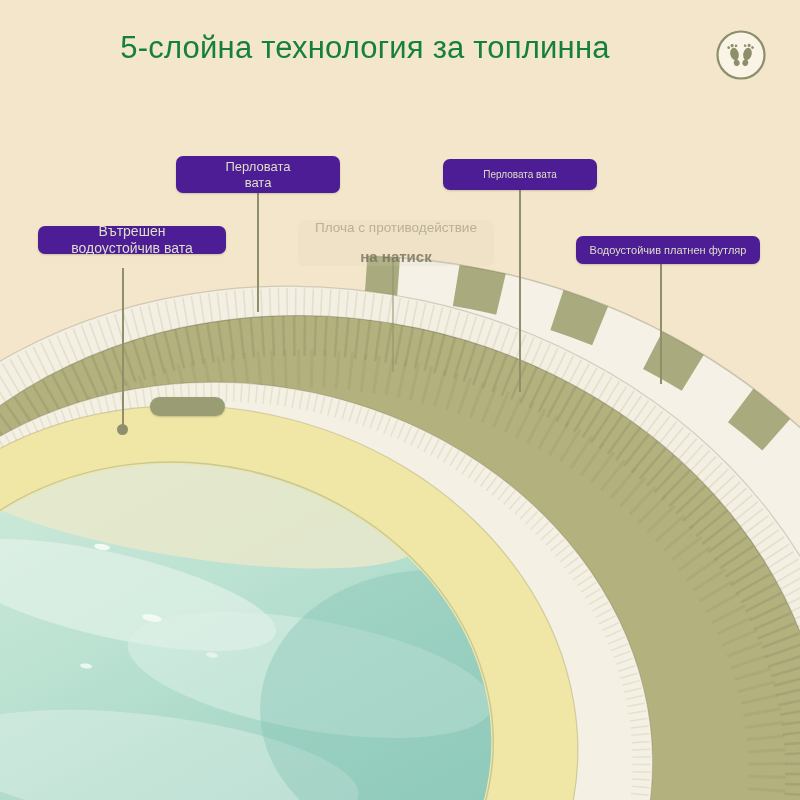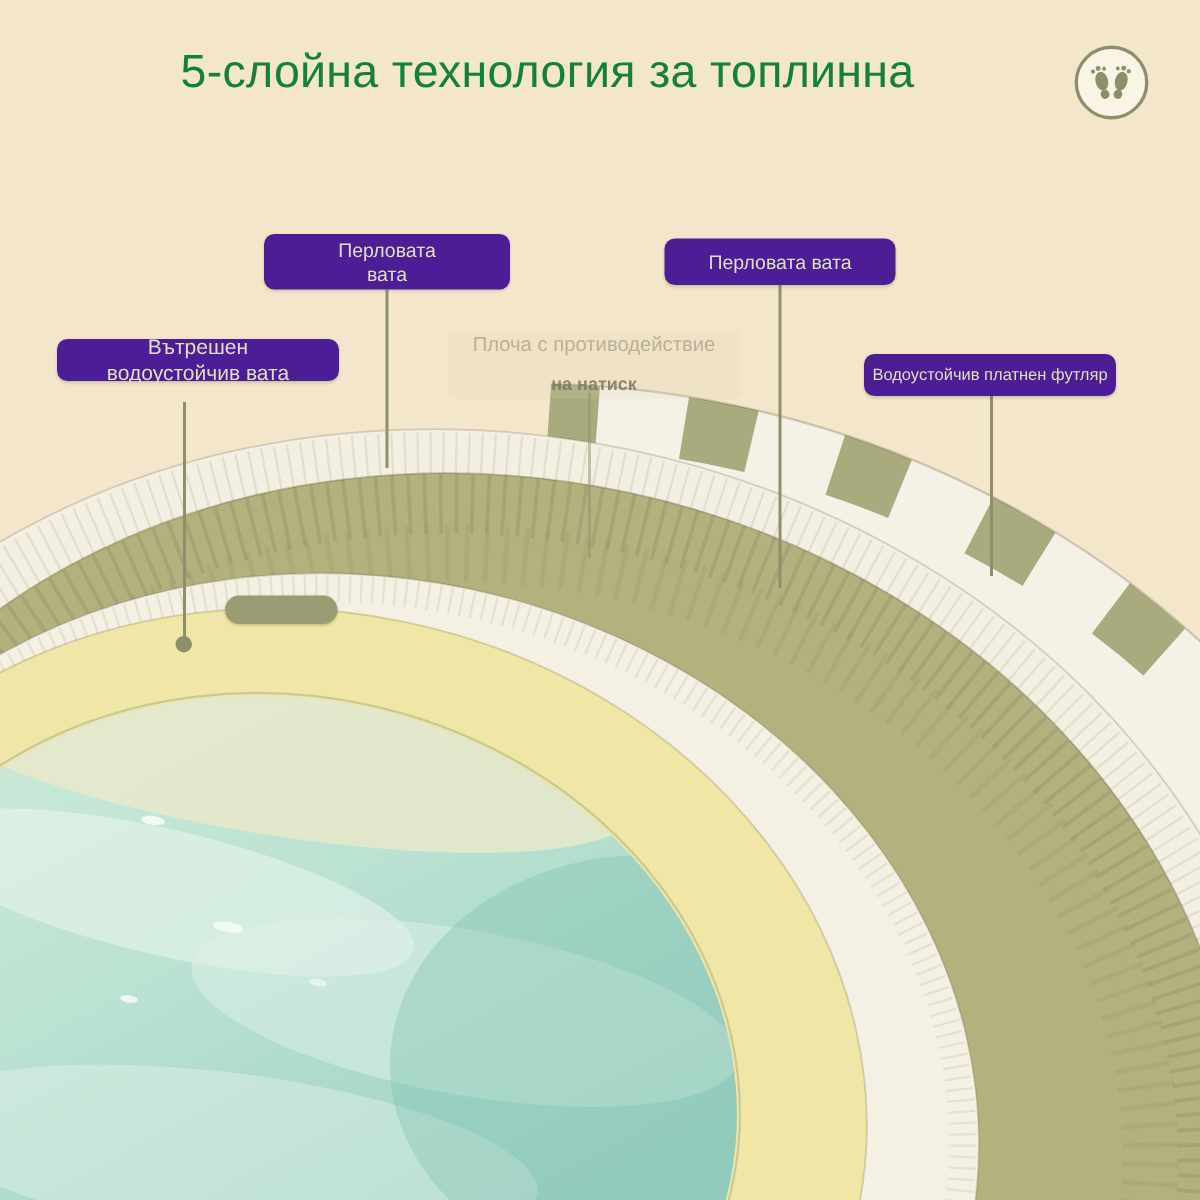--- a/index.html
+++ b/index.html
@@ -15,30 +15,30 @@
   }
   .title span{display:block;}
   .pill{
     position:absolute;background:#4c1d95;color:#dfdfc6;border-radius:7px;
     display:flex;flex-direction:column;align-items:center;justify-content:center;
     text-align:center;line-height:1.18;box-shadow:0 1px 2px rgba(90,85,60,.25);
     z-index:3;
   }
   .pill span{display:block;}
   .pill-pearl-left{left:176px;top:156px;width:164px;height:37px;font-size:13px;}
-  .pill-pearl-right{left:443px;top:159px;width:154px;height:31px;font-size:13px;}
+  .pill-pearl-right{left:443px;top:159px;width:154px;height:31px;font-size:10px;}
   .pill-inner{left:38px;top:226px;width:188px;height:28px;font-size:14px;}
-  .pill-cover{left:576px;top:236px;width:168px;height:28px;font-size:11px;}
+  .pill-cover{left:576px;top:236px;width:184px;height:28px;font-size:11px;}
   .faded-label{
     position:absolute;left:298px;top:220px;width:196px;height:46px;
     text-align:center;z-index:2;border-radius:6px;background:rgba(215,208,185,.18);
     display:flex;flex-direction:column;align-items:center;justify-content:center;line-height:1.25;gap:11px;
   }
   .faded-label .l1{font-size:13.5px;color:rgba(140,135,112,.55);}
-  .faded-label .l2{font-size:12px;font-weight:700;color:rgba(118,113,92,.8);}
+  .faded-label .l2{font-size:15px;font-weight:700;color:rgba(118,113,92,.8);}
   .callout-line{position:absolute;width:1.5px;background:#8f8f6c;z-index:2;}
   .line-pearl-left{left:257px;top:193px;height:119px;}
   .line-pearl-right{left:519px;top:190px;height:202px;}
   .line-inner{left:122px;top:268px;height:158px;}
   .line-plate{left:392px;top:262px;height:110px;opacity:.5;}
   .line-cover{left:660px;top:264px;height:120px;}
   .callout-dot{
     position:absolute;left:117px;top:424px;width:11px;height:11px;border-radius:50%;
     background:#8f8f6c;z-index:2;
   }

